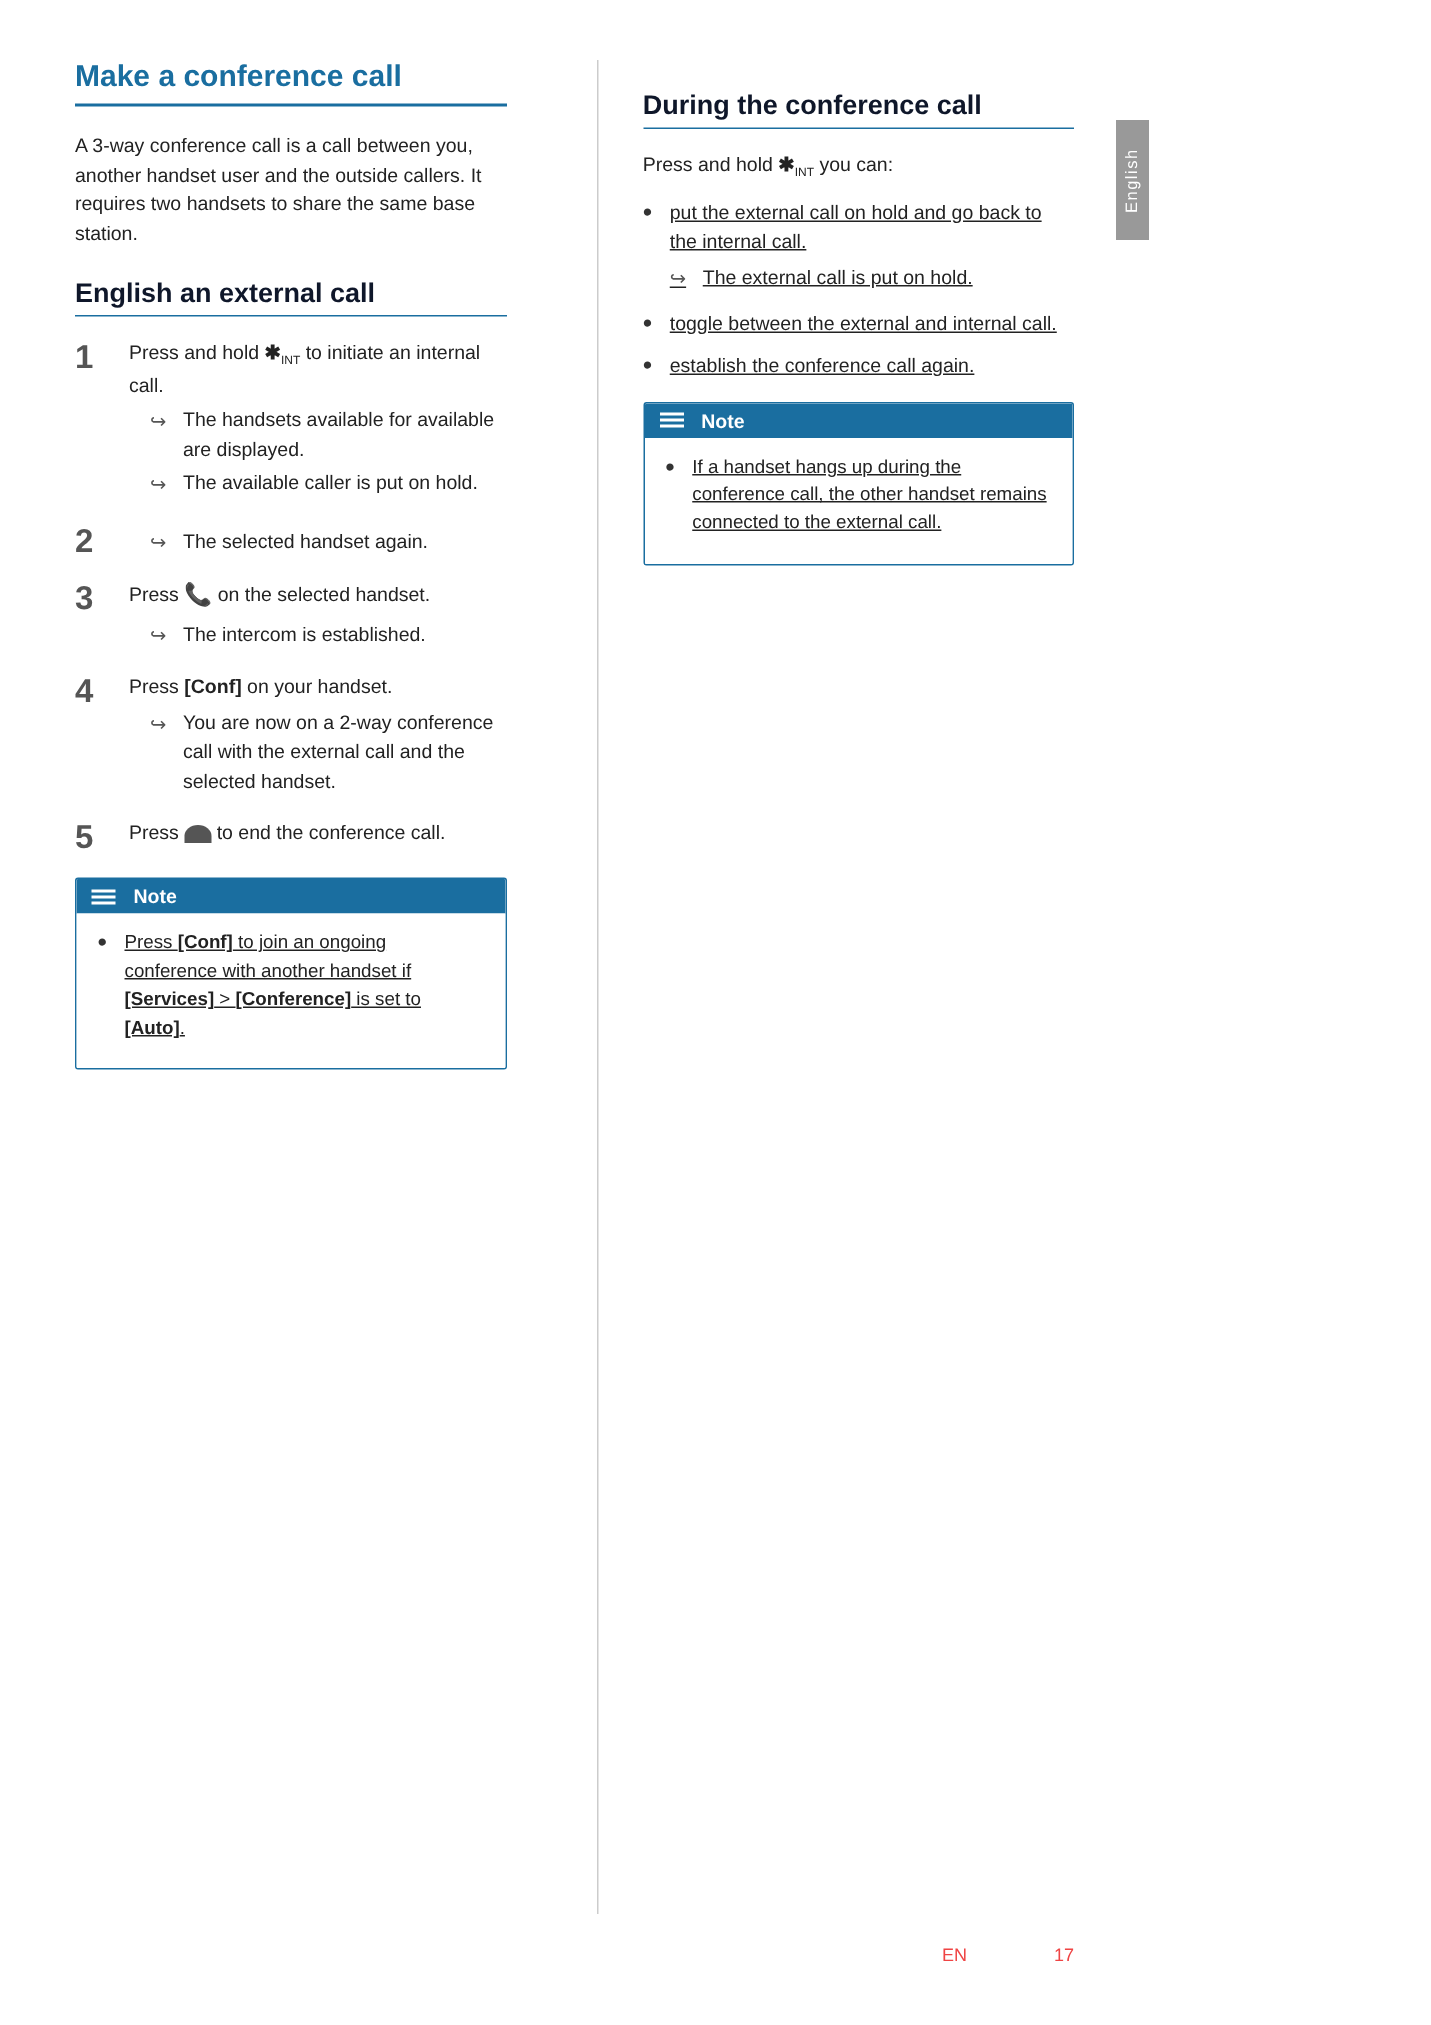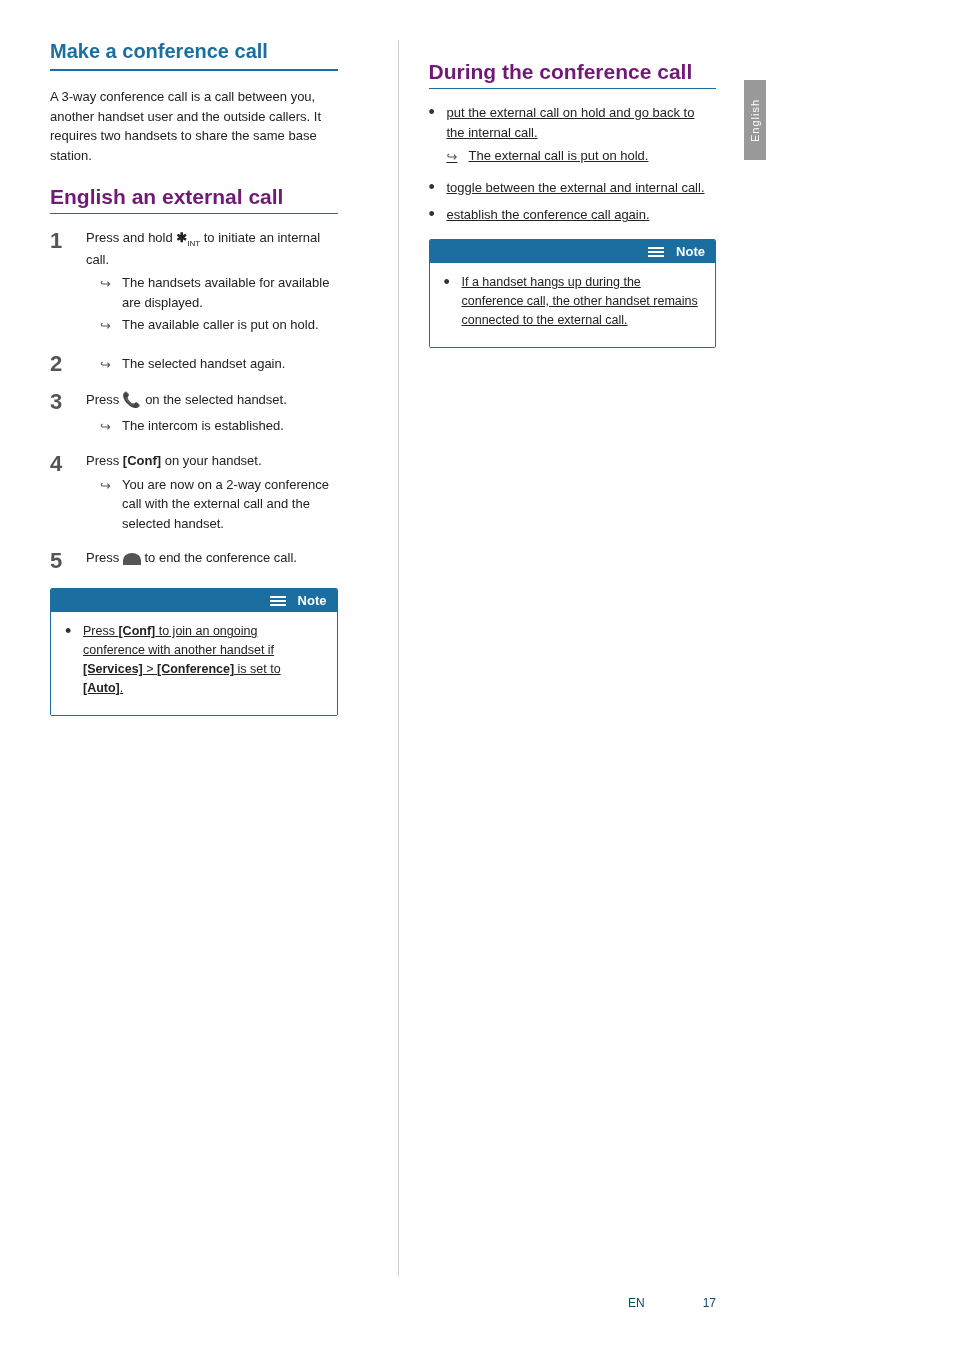--- a/index.html
+++ b/index.html
@@ -44,23 +44,23 @@
     .section-title {
       font-size: 20px;
       font-weight: bold;
       color: #1a6ea0;
       border-bottom: 2px solid #1a6ea0;
       padding-bottom: 6px;
       margin-bottom: 16px;
     }
 
     .sub-title {
-      font-size: 21px;
+      font-size: 18px;
       font-weight: bold;
-      color: #701a75;
+      color: #0f172a;
       border-bottom: 1px solid #1a6ea0;
       padding-bottom: 4px;
       margin-bottom: 14px;
       margin-top: 20px;
     }
 
     .intro-text {
       font-size: 13px;
       line-height: 1.5;
       margin-bottom: 10px;
@@ -153,21 +153,20 @@
 
     .note-header {
       background: #1a6ea0;
       color: #fff;
       padding: 4px 10px;
       font-size: 13px;
       font-weight: bold;
       display: flex;
       align-items: center;
       gap: 8px;
-      justify-content: flex-end;
     }
 
     .note-header-icon {
       display: inline-flex;
       flex-direction: column;
       gap: 2px;
       margin-right: 4px;
     }
 
     .note-header-icon span {
@@ -226,21 +225,21 @@
     }
 
     
     .page-footer {
       display: flex;
       flex-direction: row;
       justify-content: flex-end;
       align-items: center;
       padding-top: 20px;
       font-size: 12px;
-      color: #0c4a6e;
+      color: #ef4444;
       gap: 24px;
     }
   </style>
 </head>
 <body>
 
 <div class="page-container">
   <div class="two-column">
 
     <div class="left-column">
@@ -330,20 +329,23 @@
               </span>
             </li>
           </ul>
         </div>
       </div>
     </div>
 
     <div class="right-column">
       <div class="sub-title">During the conference call</div>
 
+      <p class="intro-text">
+        Press and hold <span class="bold">✱<sub style="font-size:8px;font-weight:normal;">INT</sub></span> you can:
+      </p>
 
       <ul class="bullet-list">
         <li>
           <span class="bullet-dot">•</span>
           <span class="bullet-content">
             put the external call on hold and go back to the internal call.
             <div class="arrow-item" style="margin-left:0;margin-top:4px;">
               <span class="arrow-symbol">↪</span>
               <span class="arrow-text">The external call is put on hold.</span>
             </div>

